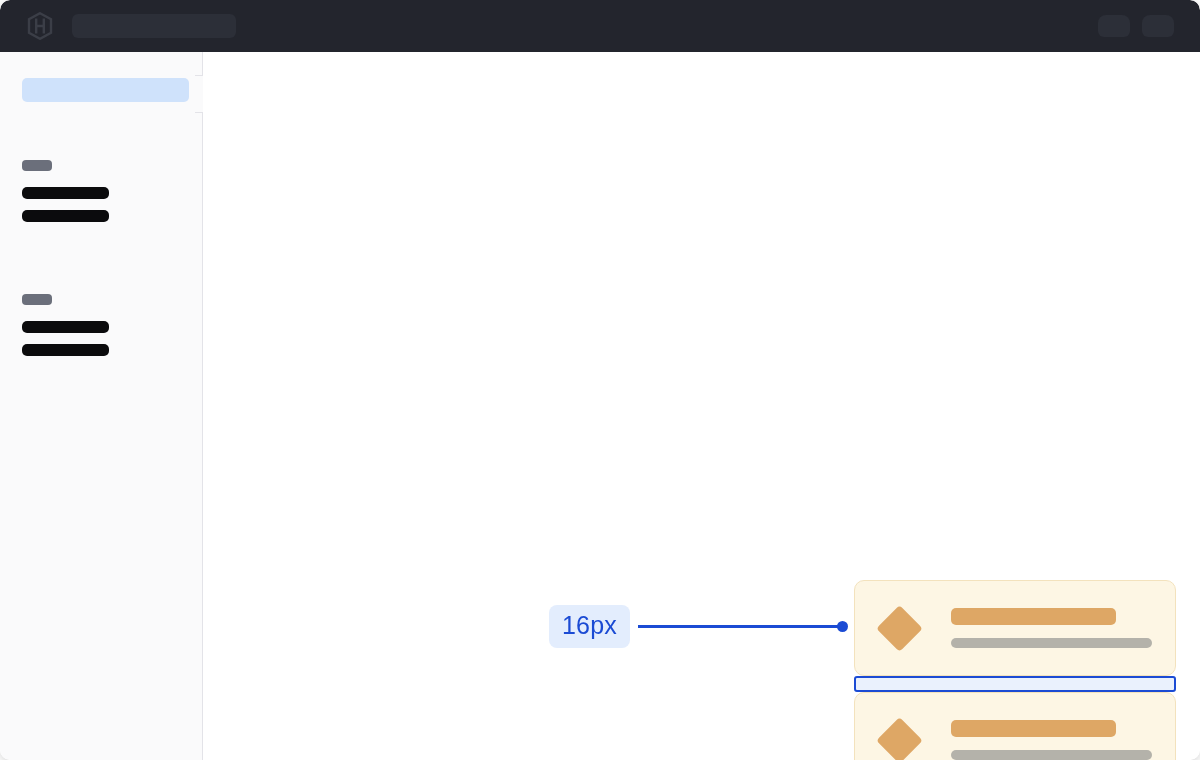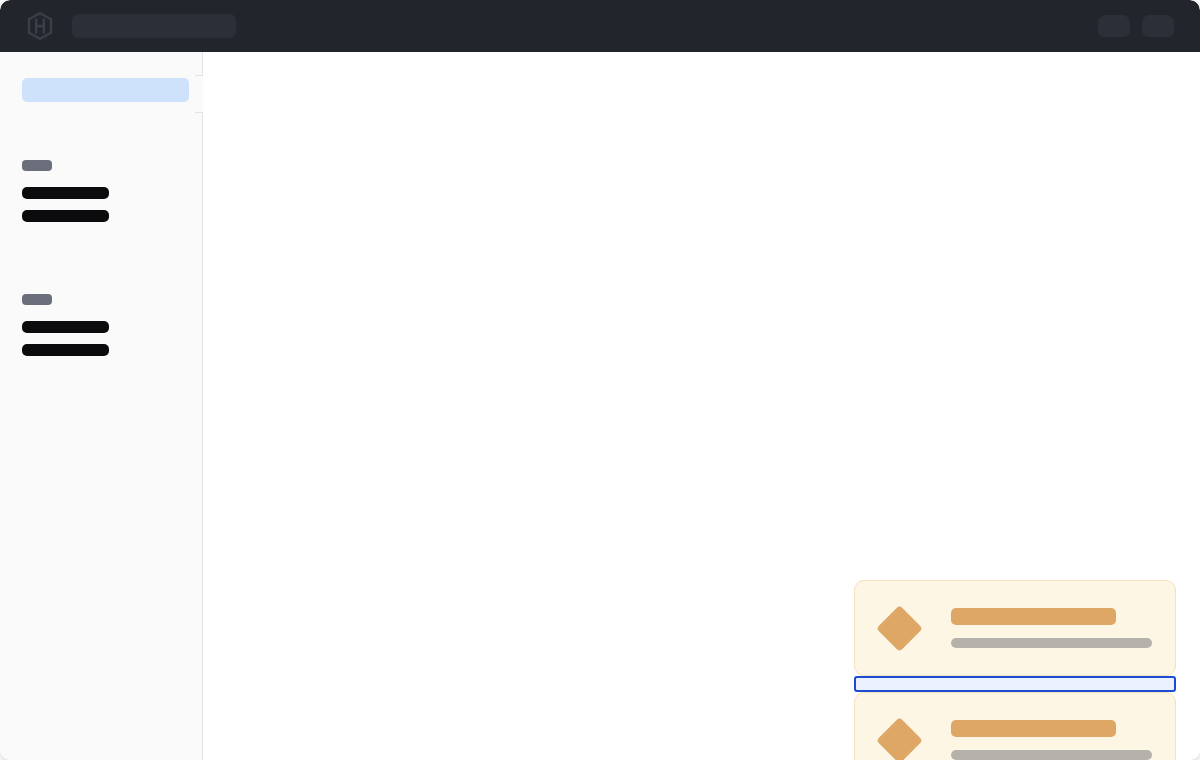--- a/index.html
+++ b/index.html
@@ -265,20 +265,25 @@
 
       <div class="nav-group" id="nav-group-secondary">
         <div class="nav-group-label"></div>
         <div class="nav-item-bar first"></div>
         <div class="nav-item-bar next"></div>
       </div>
     </nav>
 
     <main id="main-canvas">
 
+      <div id="measurement-annotation">
+        <div id="measurement-badge">16px</div>
+        <div id="measurement-leader"></div>
+        <div id="measurement-endpoint-dot"></div>
+      </div>
 
       <div id="card-stack">
 
         <div class="content-card">
           <div class="card-diamond-icon"></div>
           <div class="card-text-block">
             <div class="card-title-bar"></div>
             <div class="card-subtitle-bar"></div>
           </div>
         </div>

